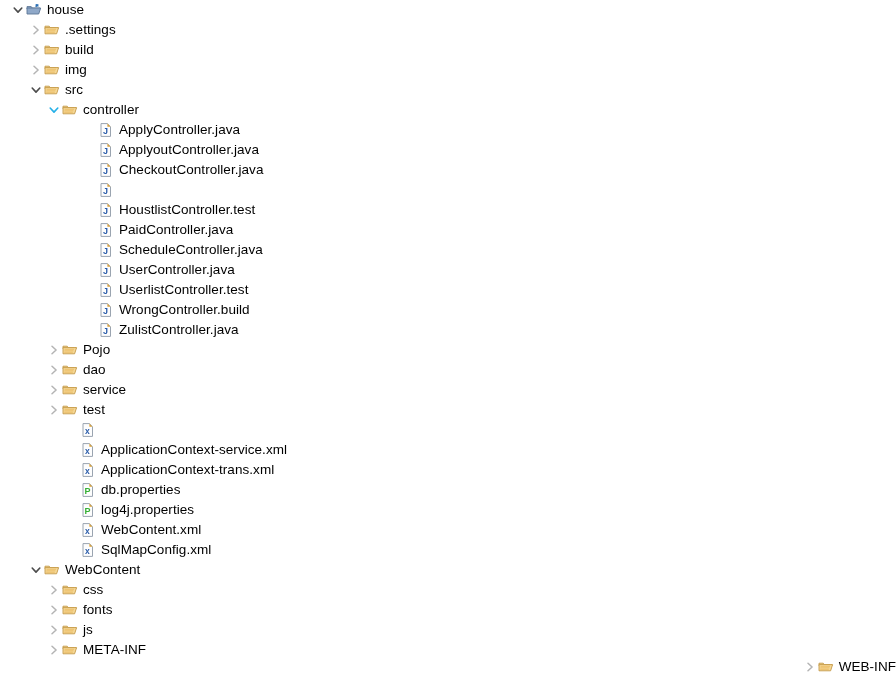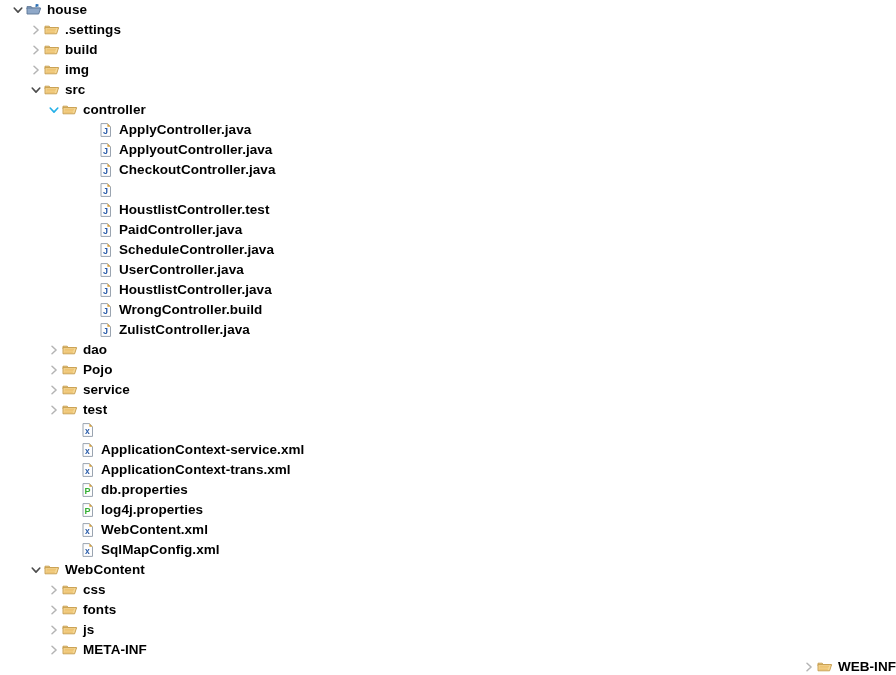--- a/index.html
+++ b/index.html
@@ -43,21 +43,20 @@
     flex: 0 0 16px;
     margin-right: 4px;
     position: relative;
     display: inline-block;
   }
   .icon svg { display: block; }
   .label {
     color: #000000;
     padding-left: 1px;
     letter-spacing: 0.05px;
-    font-weight: bold;
   }
   .spacer {
     flex: 0 0 auto;
     height: 1px;
   }
 </style>
 </head>
 <body>
 
 <div id="tree">
@@ -255,21 +254,21 @@
     <div class="row">
       <span class="spacer" style="width: 82px;"></span>
       <span class="twisty"></span>
       <span class="icon">
         <svg width="16" height="16" viewBox="0 0 16 16" aria-hidden="true">
           <path d="M3 1.6 h6.4 l3.1 3.1 v9.7 H3 Z" fill="#fdfdfd" stroke="#9aa4b0" stroke-width="1"></path>
           <path d="M9.4 1.6 l3.1 3.1 h-3.1 Z" fill="#d9a23c"></path>
           <text x="7.4" y="11.6" font-family="Liberation Sans, sans-serif" font-size="9" font-weight="bold" text-anchor="middle" fill="#2a5caa">J</text>
         </svg>
       </span>
-      <span class="label">HoustlistController.java</span>
+      <span class="label">UserlistController.test</span>
     </div>
     <div class="row">
       <span class="spacer" style="width: 82px;"></span>
       <span class="twisty"></span>
       <span class="icon">
         <svg width="16" height="16" viewBox="0 0 16 16" aria-hidden="true">
           <path d="M3 1.6 h6.4 l3.1 3.1 v9.7 H3 Z" fill="#fdfdfd" stroke="#9aa4b0" stroke-width="1"></path>
           <path d="M9.4 1.6 l3.1 3.1 h-3.1 Z" fill="#d9a23c"></path>
           <text x="7.4" y="11.6" font-family="Liberation Sans, sans-serif" font-size="9" font-weight="bold" text-anchor="middle" fill="#2a5caa">J</text>
         </svg>
@@ -295,37 +294,37 @@
           <path d="M6 4.2 L10.1 8 L6 11.8" fill="none" stroke="#b4b4b4" stroke-width="1.5" stroke-linecap="round" stroke-linejoin="round"></path>
         </svg>
       </span>
       <span class="icon">
         <svg width="16" height="16" viewBox="0 0 16 16" aria-hidden="true">
           <path d="M1 4.2 h4.2 l1.3 1.5 H14 v1.1 H1 Z" fill="#f6d896" stroke="#c49a4a" stroke-width="0.9" stroke-linejoin="round"></path>
           <path d="M1 5.6 h11.2 l2.4 0 -2.0 6.2 H1 Z" fill="#f6d896" stroke="#c49a4a" stroke-width="0.9" stroke-linejoin="round"></path>
           <path d="M2.6 7.3 h9.4 M2.4 8.8 h9.0 M2.2 10.3 h8.6" stroke="#e8b960" stroke-width="0.8"></path>
         </svg>
       </span>
+      <span class="label">Pojo</span>
+    </div>
+    <div class="row">
+      <span class="spacer" style="width: 46px;"></span>
+      <span class="twisty">
+        <svg width="16" height="16" viewBox="0 0 16 16" aria-hidden="true">
+          <path d="M6 4.2 L10.1 8 L6 11.8" fill="none" stroke="#b4b4b4" stroke-width="1.5" stroke-linecap="round" stroke-linejoin="round"></path>
+        </svg>
+      </span>
+      <span class="icon">
+        <svg width="16" height="16" viewBox="0 0 16 16" aria-hidden="true">
+          <path d="M1 4.2 h4.2 l1.3 1.5 H14 v1.1 H1 Z" fill="#f6d896" stroke="#c49a4a" stroke-width="0.9" stroke-linejoin="round"></path>
+          <path d="M1 5.6 h11.2 l2.4 0 -2.0 6.2 H1 Z" fill="#f6d896" stroke="#c49a4a" stroke-width="0.9" stroke-linejoin="round"></path>
+          <path d="M2.6 7.3 h9.4 M2.4 8.8 h9.0 M2.2 10.3 h8.6" stroke="#e8b960" stroke-width="0.8"></path>
+        </svg>
+      </span>
       <span class="label">dao</span>
-    </div>
-    <div class="row">
-      <span class="spacer" style="width: 46px;"></span>
-      <span class="twisty">
-        <svg width="16" height="16" viewBox="0 0 16 16" aria-hidden="true">
-          <path d="M6 4.2 L10.1 8 L6 11.8" fill="none" stroke="#b4b4b4" stroke-width="1.5" stroke-linecap="round" stroke-linejoin="round"></path>
-        </svg>
-      </span>
-      <span class="icon">
-        <svg width="16" height="16" viewBox="0 0 16 16" aria-hidden="true">
-          <path d="M1 4.2 h4.2 l1.3 1.5 H14 v1.1 H1 Z" fill="#f6d896" stroke="#c49a4a" stroke-width="0.9" stroke-linejoin="round"></path>
-          <path d="M1 5.6 h11.2 l2.4 0 -2.0 6.2 H1 Z" fill="#f6d896" stroke="#c49a4a" stroke-width="0.9" stroke-linejoin="round"></path>
-          <path d="M2.6 7.3 h9.4 M2.4 8.8 h9.0 M2.2 10.3 h8.6" stroke="#e8b960" stroke-width="0.8"></path>
-        </svg>
-      </span>
-      <span class="label">Pojo</span>
     </div>
     <div class="row">
       <span class="spacer" style="width: 46px;"></span>
       <span class="twisty">
         <svg width="16" height="16" viewBox="0 0 16 16" aria-hidden="true">
           <path d="M6 4.2 L10.1 8 L6 11.8" fill="none" stroke="#b4b4b4" stroke-width="1.5" stroke-linecap="round" stroke-linejoin="round"></path>
         </svg>
       </span>
       <span class="icon">
         <svg width="16" height="16" viewBox="0 0 16 16" aria-hidden="true">

